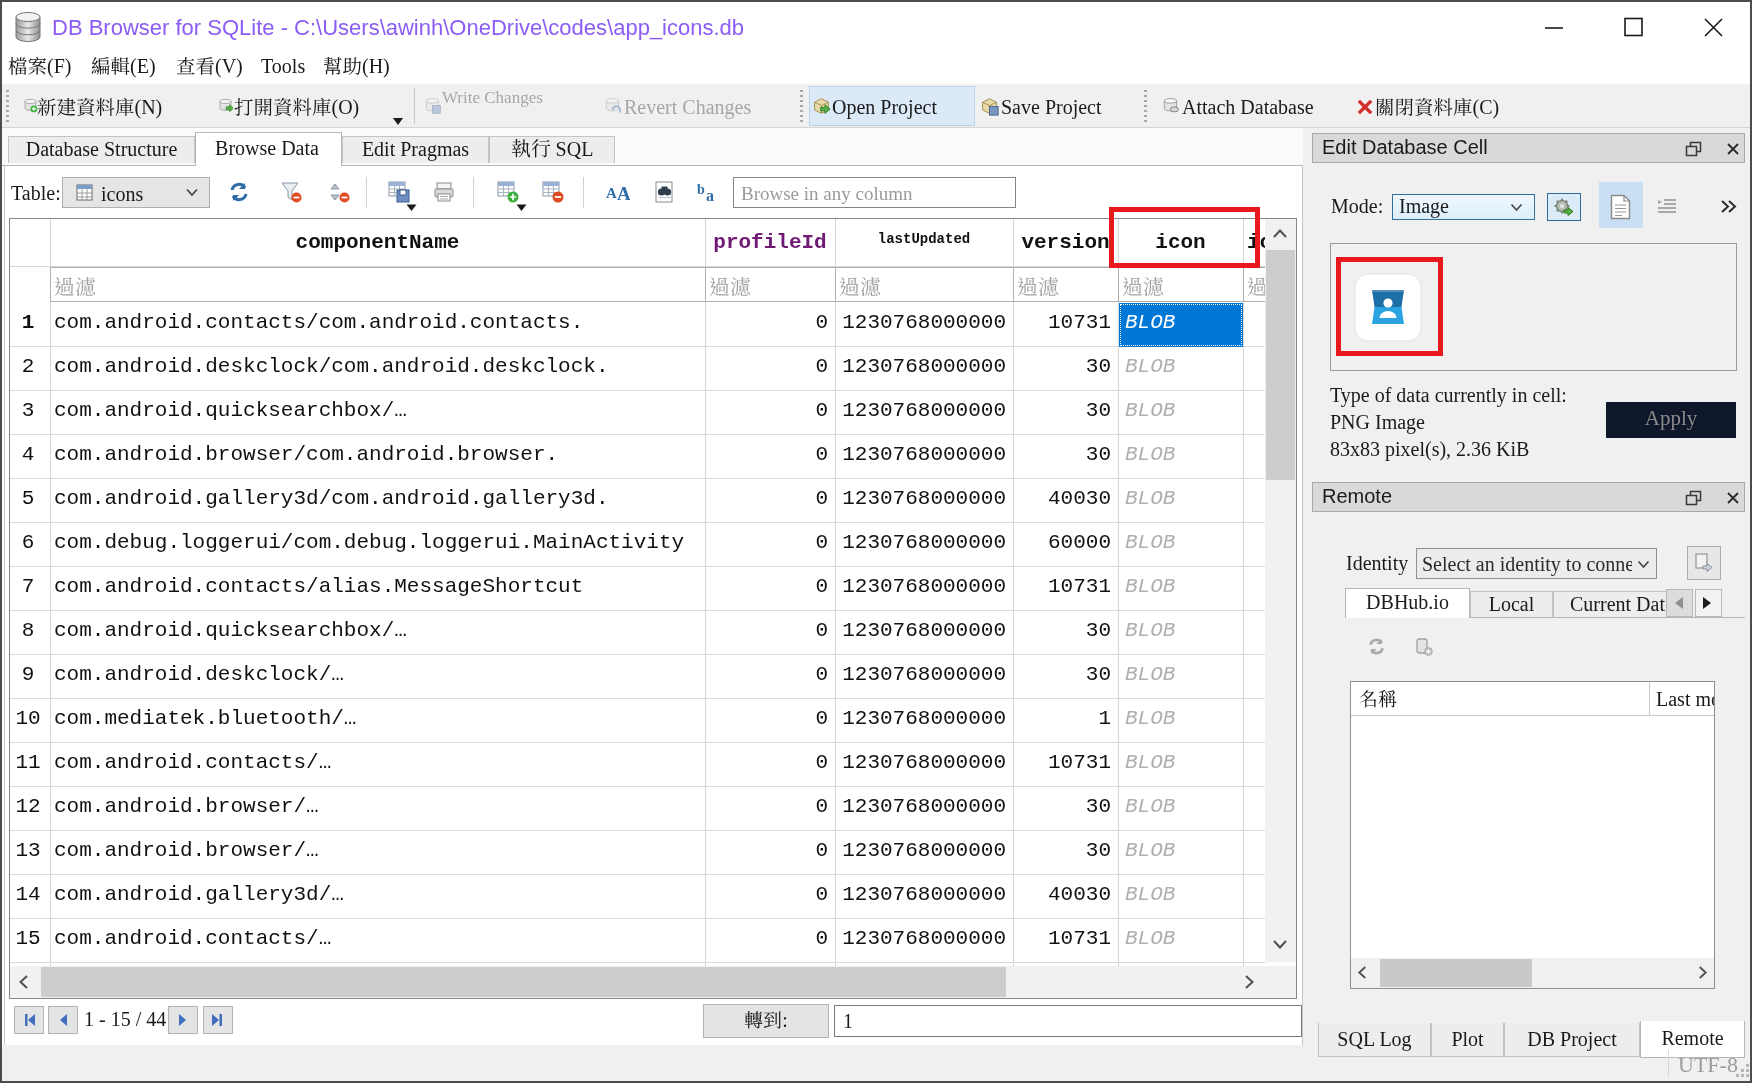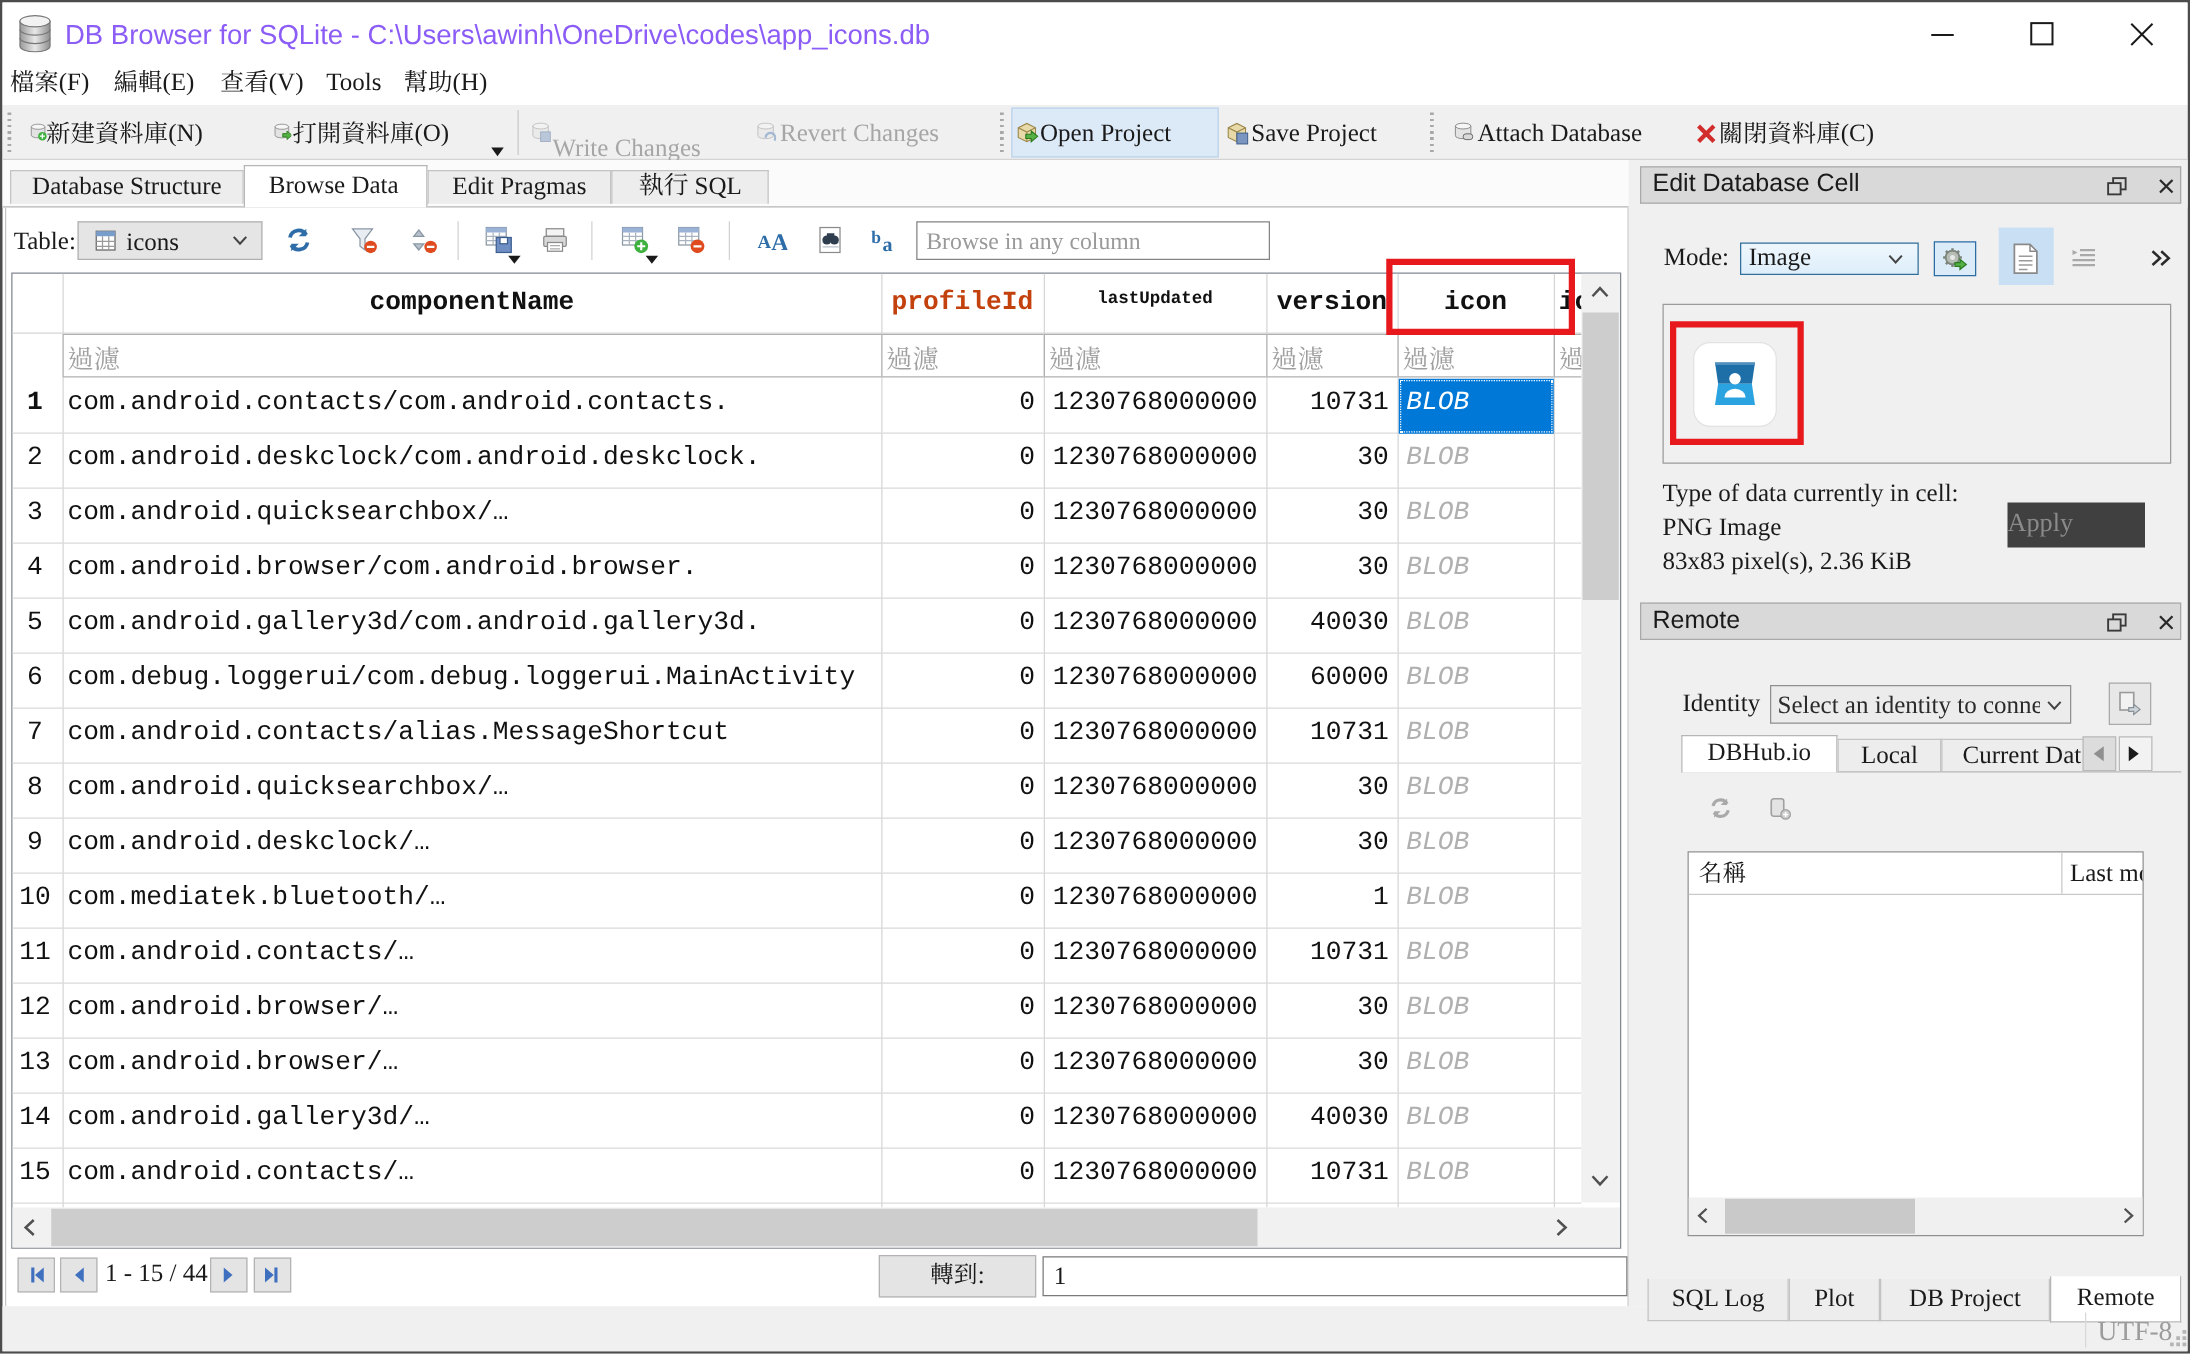--- a/index.html
+++ b/index.html
@@ -110,21 +110,21 @@
       <use href="#g12" x="4000"></use>
     </svg>(O)</div>
 <svg class="a" style="left:391px;top:116px" width="14" height="10" viewBox="0 0 14 10">
     <path d="M2 2 L12 2 L7 9 Z" fill="#1a1a1a"></path>
   </svg>
 <svg class="a" style="left:424px;top:97px" width="17" height="17" viewBox="0 0 22 22" opacity=".45">
     <path d="M3 5 V15 A8 3 0 0 0 19 15 V5 Z" fill="#e3e3e3" stroke="#8a8a8a"></path>
     <ellipse cx="11" cy="5" rx="8" ry="3" fill="#f6f6f6" stroke="#8a8a8a"></ellipse>
     <rect x="11" y="11" width="10" height="10" fill="#7a96c0" stroke="#44618d"></rect>
   </svg>
-<div class="a" style="left:442px;top:108px;font-size:20px;color:#a6a6a6">Write Changes</div>
+<div class="a" style="left:442px;top:88px;font-size:17px;color:#a6a6a6">Write Changes</div>
 <svg class="a" style="left:604px;top:97px" width="17" height="17" viewBox="0 0 22 22" opacity=".45">
     <path d="M3 5 V15 A8 3 0 0 0 19 15 V5 Z" fill="#e3e3e3" stroke="#8a8a8a"></path>
     <ellipse cx="11" cy="5" rx="8" ry="3" fill="#f6f6f6" stroke="#8a8a8a"></ellipse>
     <path d="M11 17 a5 5 0 1 1 9 3" fill="none" stroke="#4a78b0" stroke-width="2.4"></path>
   </svg>
 <div class="a" style="left:624px;top:96px;font-size:20px;color:#a6a6a6">Revert Changes</div>
 <div class="a" style="left:809px;top:86px;width:166px;height:40px;background:#dce9f7;border:1px solid #bad2ea"></div>
 <svg class="a" style="left:812px;top:97px" width="19" height="19" viewBox="0 0 22 22">
     <path d="M3 6 L11 2 L19 6 L19 15 L11 19 L3 15 Z" fill="#e8d9a8" stroke="#9a8648"></path>
     <path d="M3 6 L11 10 L19 6 M11 10 V19" fill="none" stroke="#9a8648"></path>
@@ -252,21 +252,21 @@
 <div class="a" style="left:741px;top:183px;font-size:19px;color:#9a9a9a">Browse in any column</div>
 <div class="a" style="left:9px;top:218px;width:1288px;height:781px;background:#fff;border:1px solid #828790"></div>
 <div class="a" style="left:50px;top:219px;width:1px;height:747px;background:#d6d6d6"></div>
 <div class="a" style="left:705px;top:219px;width:1px;height:747px;background:#d6d6d6"></div>
 <div class="a" style="left:835px;top:219px;width:1px;height:747px;background:#d6d6d6"></div>
 <div class="a" style="left:1013px;top:219px;width:1px;height:747px;background:#d6d6d6"></div>
 <div class="a" style="left:1118px;top:219px;width:1px;height:747px;background:#d6d6d6"></div>
 <div class="a" style="left:1243px;top:219px;width:1px;height:747px;background:#d6d6d6"></div>
 <div class="a" style="left:10px;top:266px;width:1255px;height:1px;background:#d6d6d6"></div>
 <div class="a mono" style="left:50px;top:231px;width:655px;text-align:center;font-size:21px;font-weight:bold;color:#111">componentName</div>
-<div class="a mono" style="left:705px;top:231px;width:130px;text-align:center;font-size:21px;font-weight:bold;color:#c2410c">profileId</div>
+<div class="a mono" style="left:705px;top:231px;width:130px;text-align:center;font-size:21px;font-weight:bold;color:#701a75">profileId</div>
 <div class="a mono" style="left:835px;top:231px;width:178px;text-align:center;font-size:14px;font-weight:bold;color:#111">lastUpdated</div>
 <div class="a mono" style="left:1013px;top:231px;width:105px;text-align:center;font-size:21px;font-weight:bold;color:#111">version</div>
 <div class="a mono" style="left:1118px;top:231px;width:125px;text-align:center;font-size:21px;font-weight:bold;color:#111">icon</div>
 <div class="a mono" style="left:1247px;top:231px;font-size:21px;font-weight:bold;color:#111">ic</div>
 <div class="a" style="left:50px;top:267px;width:656px;height:35px;background:#fff;border:1px solid #b0b0b0;overflow:hidden">
     <span style="position:absolute;left:3px;top:9px"><svg class="ck" style="vertical-align:-0.16em;color:#a0a0a0;" width="42" height="21" viewBox="0 -840 2000 1000">
         <use href="#g19" x="0"></use>
         <use href="#g20" x="1000"></use>
       </svg></span>
   </div>
@@ -492,21 +492,21 @@
 <rect x="1" y="1" width="66" height="67" rx="13" fill="#fff" stroke="#e2e2e2" stroke-width="1"></rect>
 <path d="M18 17 H50 L47.5 34 H20.5 Z" fill="#1e6fa7"></path>
 <path d="M20.5 34 H47.5 L50 51 H18 Z" fill="#2aa3e0"></path>
 <path d="M18 17 H50 L49.7 19 H18.3 Z" fill="#5190bd"></path>
 <circle cx="34" cy="30" r="4.6" fill="#fff"></circle>
 <path d="M25.5 45 a8.5 7 0 0 1 17 0 z" fill="#fff"></path>
 </svg>
 <div class="a" style="left:1330px;top:384px;font-size:20px;color:#1a1a1a">Type of data currently in cell:</div>
 <div class="a" style="left:1330px;top:411px;font-size:20px;color:#1a1a1a">PNG Image</div>
 <div class="a" style="left:1330px;top:438px;font-size:20px;color:#1a1a1a">83x83 pixel(s), 2.36 KiB</div>
-<div class="a" style="left:1606px;top:402px;width:110px;height:36px;background:#404040;"><span style="position:relative;top:4px;font-size:21px;color:#8a8a8a">Apply</span></div>
+<div class="a" style="left:1606px;top:402px;width:130px;height:36px;background:#0f172a;text-align:center"><span style="position:relative;top:4px;font-size:21px;color:#8a8a8a">Apply</span></div>
 <div class="a" style="left:1312px;top:482px;width:433px;height:30px;background:#d9d9d9;border:1px solid #a9a9a9"></div>
 <div class="a sans" style="left:1322px;top:485px;font-size:20px;color:#1a1a1a">Remote</div>
 <svg class="a" style="left:1685px;top:490px" width="17" height="16" viewBox="0 0 17 16" fill="none" stroke="#3a3a3a" stroke-width="1.5">
     <rect x="5.5" y="1.5" width="10" height="9"></rect>
     <rect x="1.5" y="5.5" width="10" height="9" fill="#d9d9d9"></rect>
   </svg>
 <svg class="a" style="left:1726px;top:491px" width="14" height="14" viewBox="0 0 14 14" stroke="#2a2a2a" stroke-width="1.8">
     <path d="M2 2 L12 12 M12 2 L2 12"></path>
   </svg>
 <div class="a" style="left:1346px;top:552px;font-size:20px;color:#1a1a1a">Identity</div>

